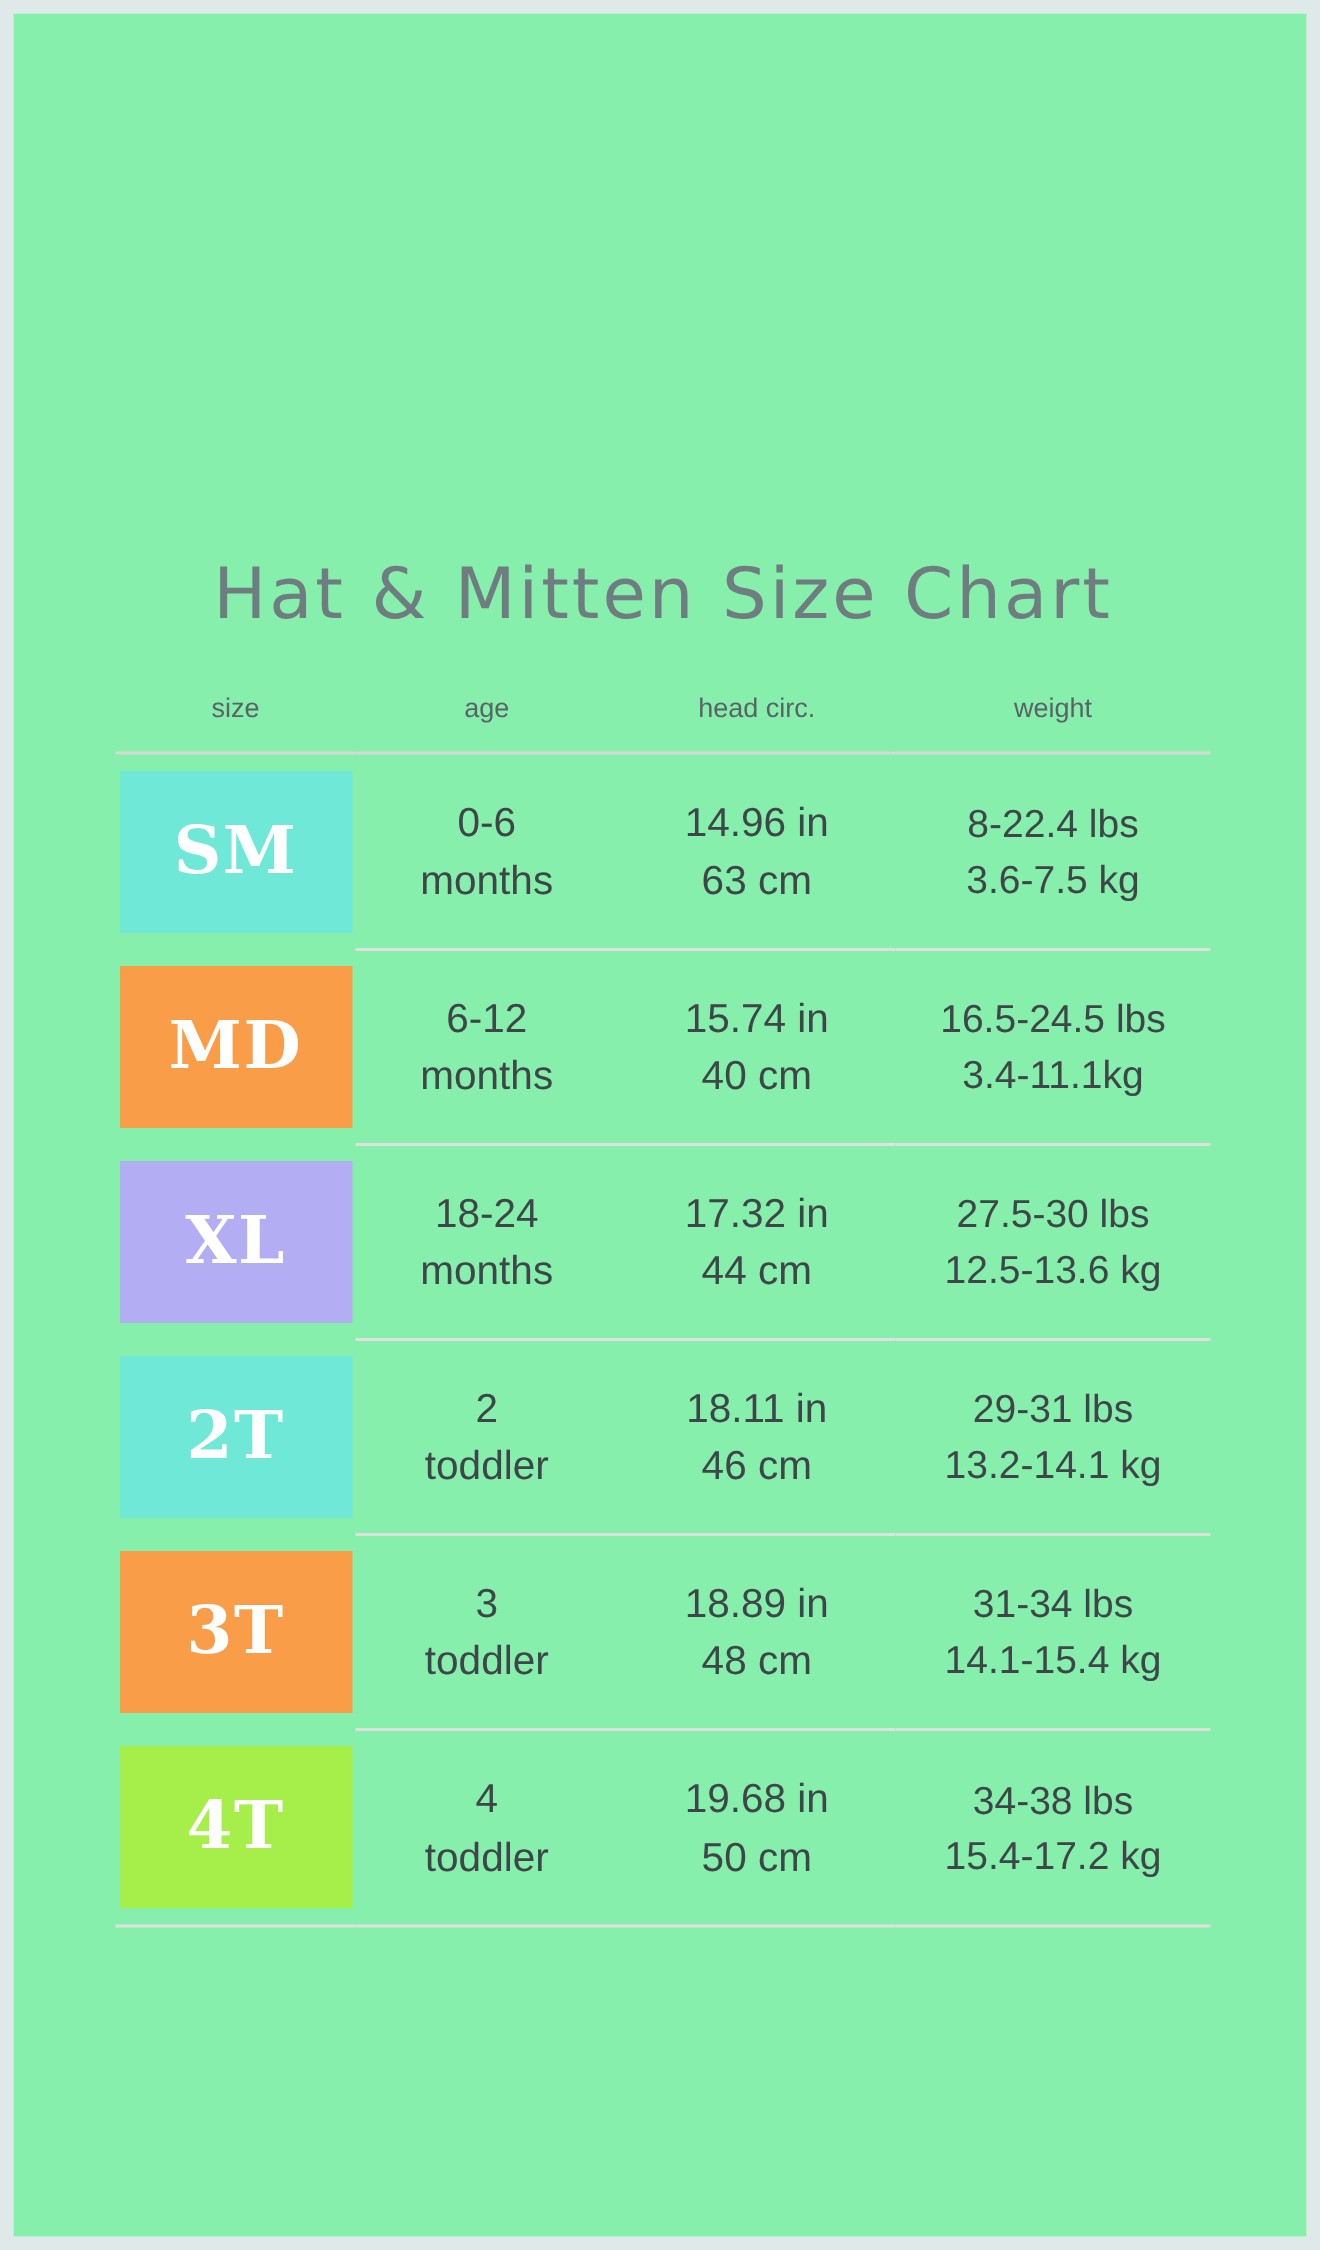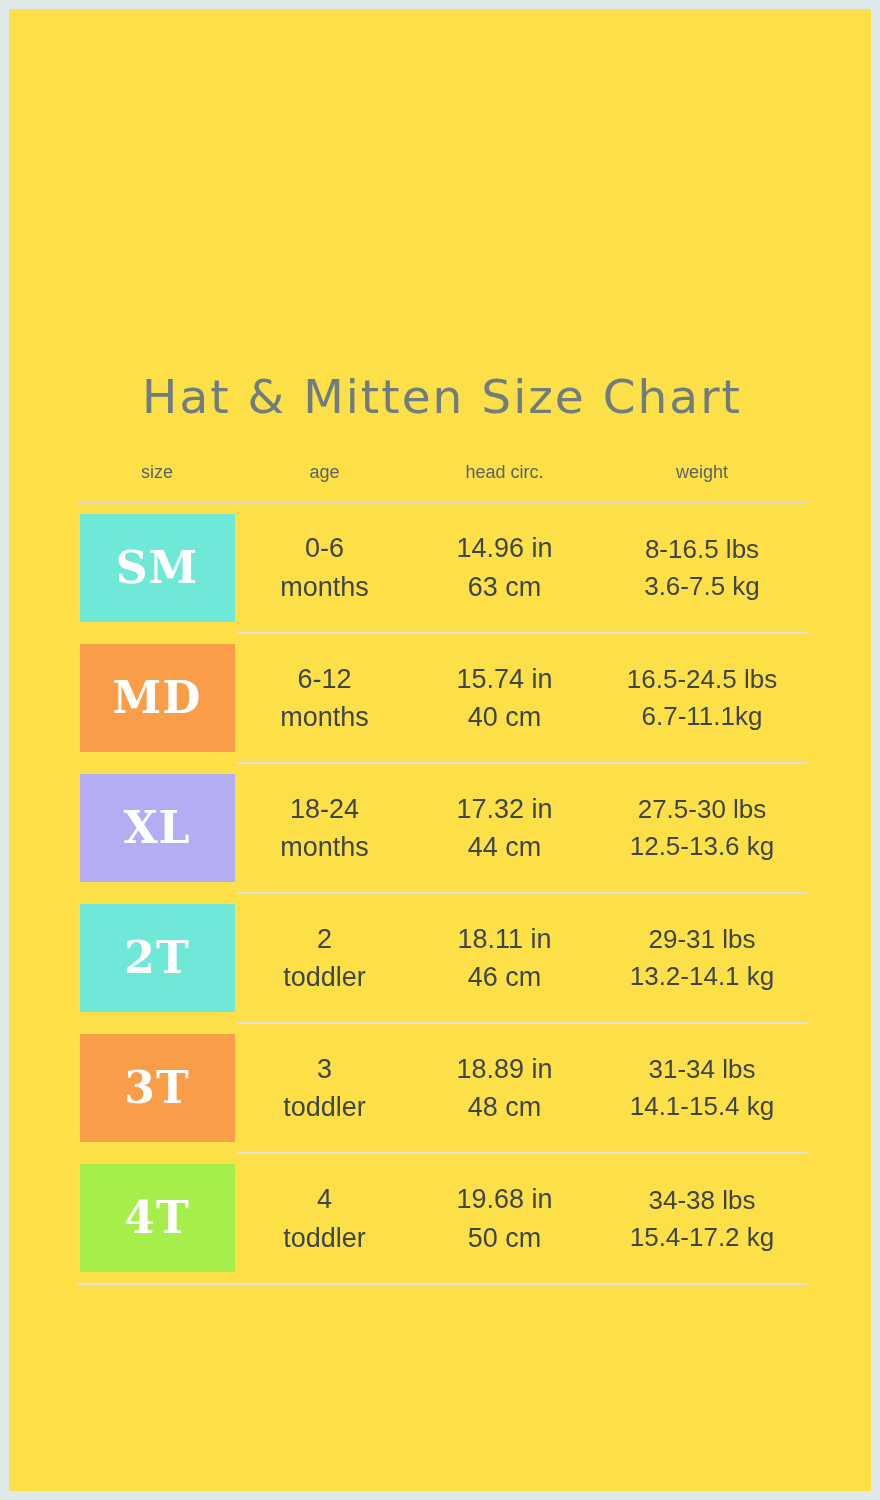--- a/index.html
+++ b/index.html
@@ -20,21 +20,21 @@
     background: #ffffff;
     box-sizing: border-box;
     border: 9px solid #dfe9e9;
   }
   #inner {
     position: absolute;
     left: 0;
     top: 0;
     width: 862px;
     height: 1482px;
-    background: #fde047;
+    background: #86efac;
   }
   .chart-wrap {
     position: absolute;
     left: 68px;
     top: 360px;
     width: 730px;
   }
   .chart-title {
     font-family: "DejaVu Sans", sans-serif;
     font-size: 47px;
@@ -138,40 +138,40 @@
             </td>
             <td class="cell-age">
               <div class="cellline">0-6</div>
               <div class="cellline">months</div>
             </td>
             <td class="cell-head">
               <div class="cellline">14.96 in</div>
               <div class="cellline">63 cm</div>
             </td>
             <td class="cell-weight">
-              <div class="cellline">8-16.5 lbs</div>
+              <div class="cellline">8-22.4 lbs</div>
               <div class="cellline">3.6-7.5 kg</div>
             </td>
           </tr>
 
           <tr>
             <td class="cell-size">
               <div class="swatch" style="background:#f99d48">MD</div>
             </td>
             <td class="cell-age">
               <div class="cellline">6-12</div>
               <div class="cellline">months</div>
             </td>
             <td class="cell-head">
               <div class="cellline">15.74 in</div>
               <div class="cellline">40 cm</div>
             </td>
             <td class="cell-weight">
               <div class="cellline">16.5-24.5 lbs</div>
-              <div class="cellline">6.7-11.1kg</div>
+              <div class="cellline">3.4-11.1kg</div>
             </td>
           </tr>
 
 
           <tr>
             <td class="cell-size">
               <div class="swatch" style="background:#b3aef3">XL</div>
             </td>
             <td class="cell-age">
               <div class="cellline">18-24</div>

